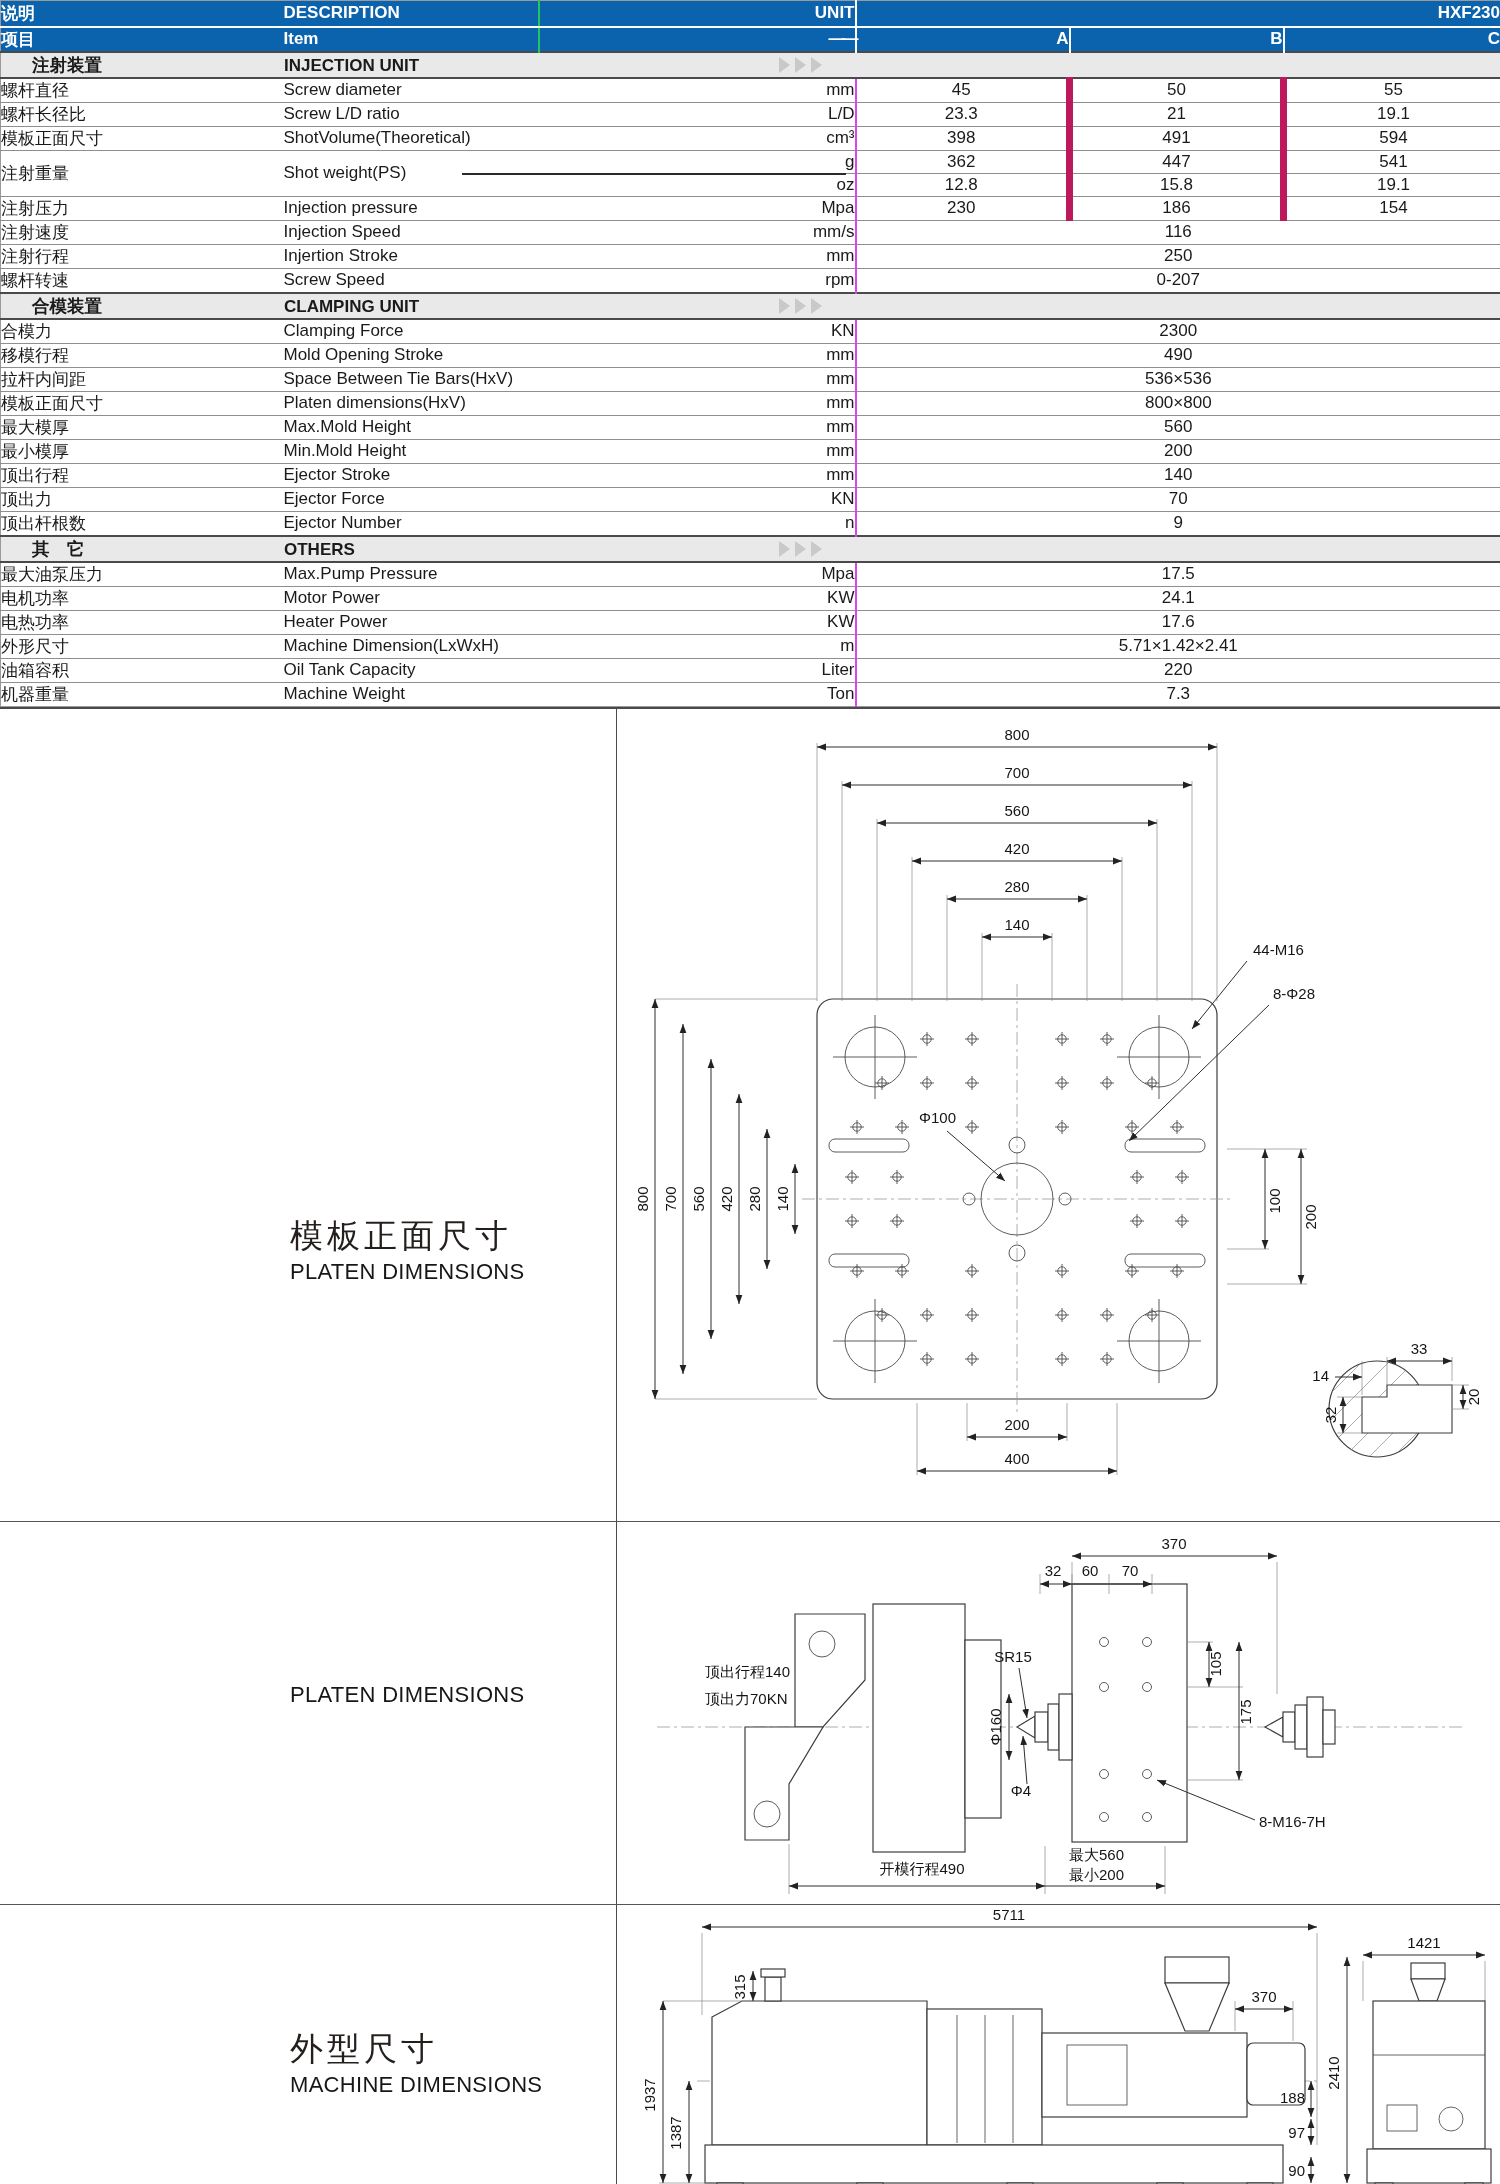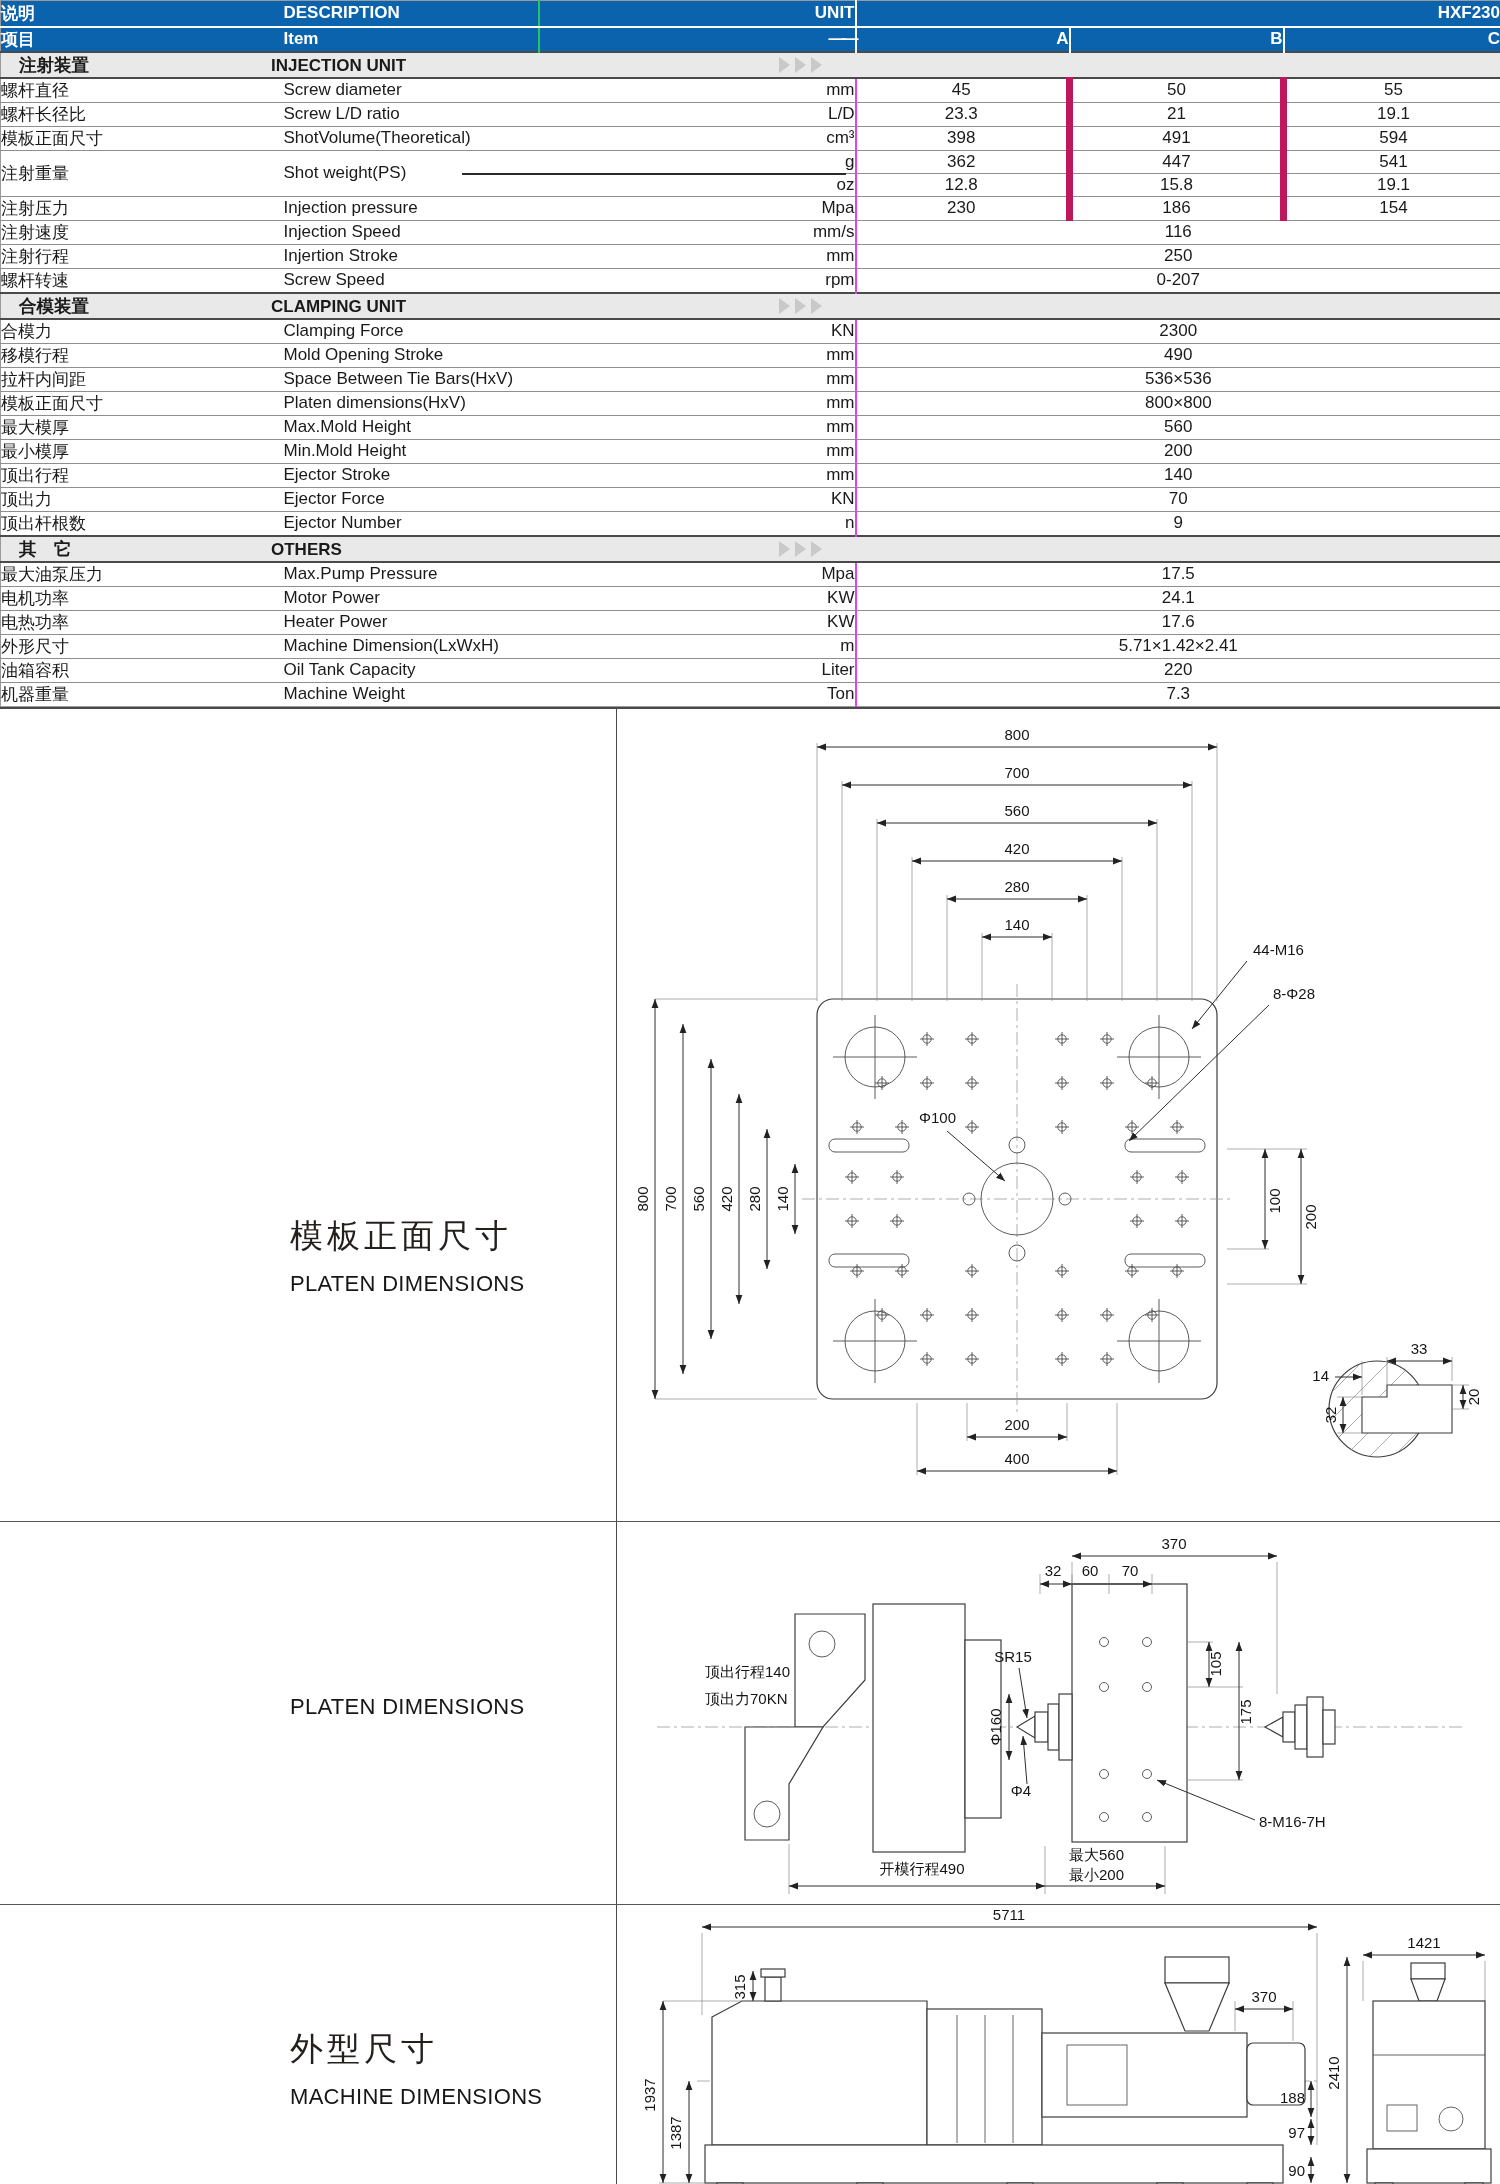--- a/index.html
+++ b/index.html
@@ -13,41 +13,41 @@
   tr.h1{height:26px} tr.h2{height:25px}
   tr.h1 td,tr.h2 td{background:#0b63ae;color:#fff;font-weight:bold;font-size:17px}
   tr.h1 td{border-bottom:2px solid #fff}
   td.hz{padding-left:31px}
   td.hu{border-left:2px solid #22c55e;text-align:right;padding-right:30px}
   td.hv{border-left:2px solid #fff;text-align:right}
   .dash{display:inline-block;letter-spacing:-4px;font-weight:bold}
   tr.sec{height:23px}
   tr.sec td{background:#e9e9e9;border-top:2px solid #4a4a4a;border-bottom:2px solid #4a4a4a;
     font-weight:bold;position:relative}
-  .s-zh{display:inline-block;padding-left:18px;width:252px;font-size:17.5px}
+  .s-zh{display:inline-block;padding-left:31px;width:252px;font-size:17.5px}
   .s-en{font-size:17px}
   .arrows{position:absolute;left:778px;top:50%;transform:translateY(-50%);display:flex;gap:5px}
   .tri{width:0;height:0;border-left:11px solid #c9c9c9;border-top:8px solid transparent;border-bottom:8px solid transparent}
   tr.d{height:23px}
   tr.d td{border-top:1px solid #8f8f8f;font-size:17px}
   td.c-zh{padding-left:31px;font-size:17.5px}
   td.c-en{position:relative}
   td.c-unit{text-align:right;padding-right:30px;border-right:2px solid #d946ef}
   td.c-val{text-align:center}
   td.bl{border-left:7px solid #be185d}
   td.c-merged{text-align:center}
   .swline{position:absolute;left:178px;top:50%;width:384px;border-top:2px solid #2a2a2a}
   
   .panels{width:1500px;border-top:2px solid #4a4a4a}
   .panel{display:flex;border-bottom:1px solid #555}
   .cap{width:617px;box-sizing:border-box;border-right:1px solid #4a4a4a;padding-left:290px}
   .p1{height:812px}.p2{height:382px}.p3{height:308px}
   .p1 .cap{padding-top:505px}.p2 .cap{padding-top:160px}.p3 .cap{padding-top:122px}
   .cap-zh{font-size:33px;letter-spacing:4px;color:#241f1d}
-  .cap-en{font-size:22px;letter-spacing:.3px;margin-top:12px;color:#161616}
+  .cap-en{font-size:22px;letter-spacing:.3px;color:#161616}
   .dia{width:882px;position:relative}
   .dia svg{display:block}
   .panel svg text{font-family:"Liberation Sans","DejaVu Sans",sans-serif;font-size:15px;fill:#151515}
   .dln{stroke:#2e2e2e;stroke-width:1;fill:none}
   .ext{stroke:#8a8a8a;stroke-width:.7;fill:none}
   .cln{stroke:#9a9a9a;stroke-width:.8;stroke-dasharray:13 4 3 4;fill:none}
   .shp{stroke:#3c3c3c;stroke-width:1.2;fill:#fff}
   .shpthin{stroke:#555;stroke-width:.9;fill:none}
   .hole{stroke:#4a4a4a;stroke-width:.9;fill:none}
   .s13{font-size:13px}

